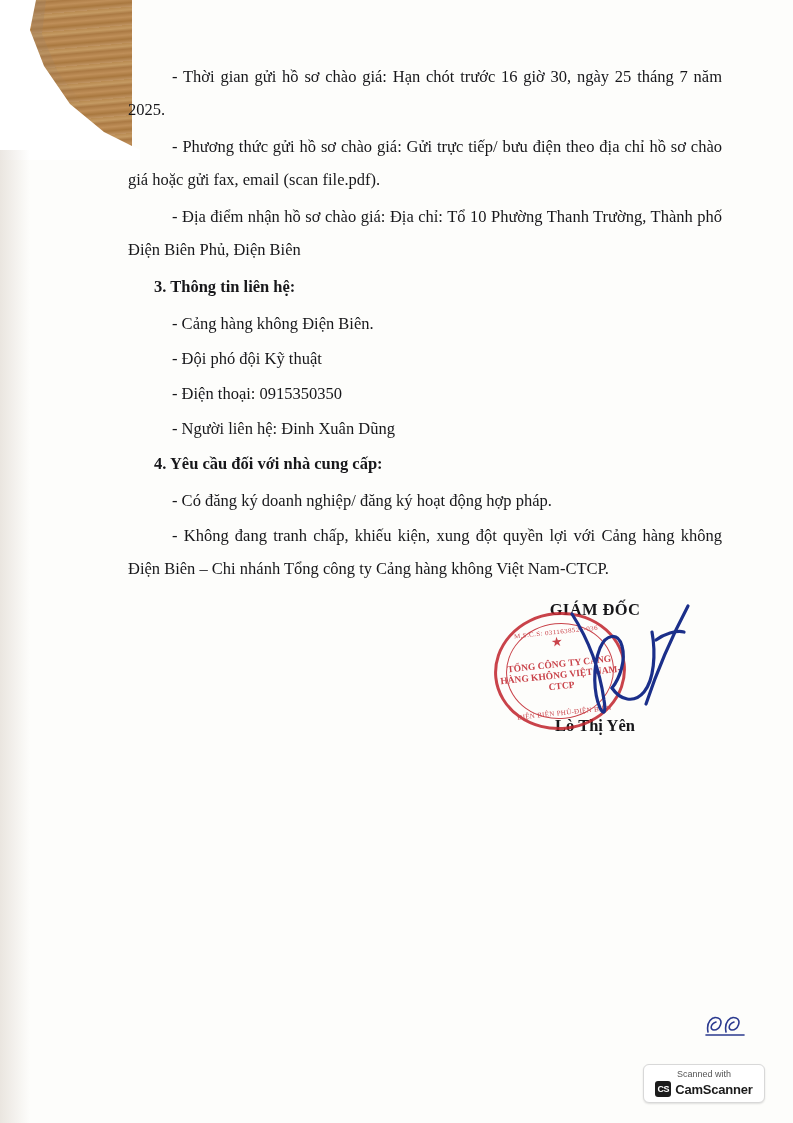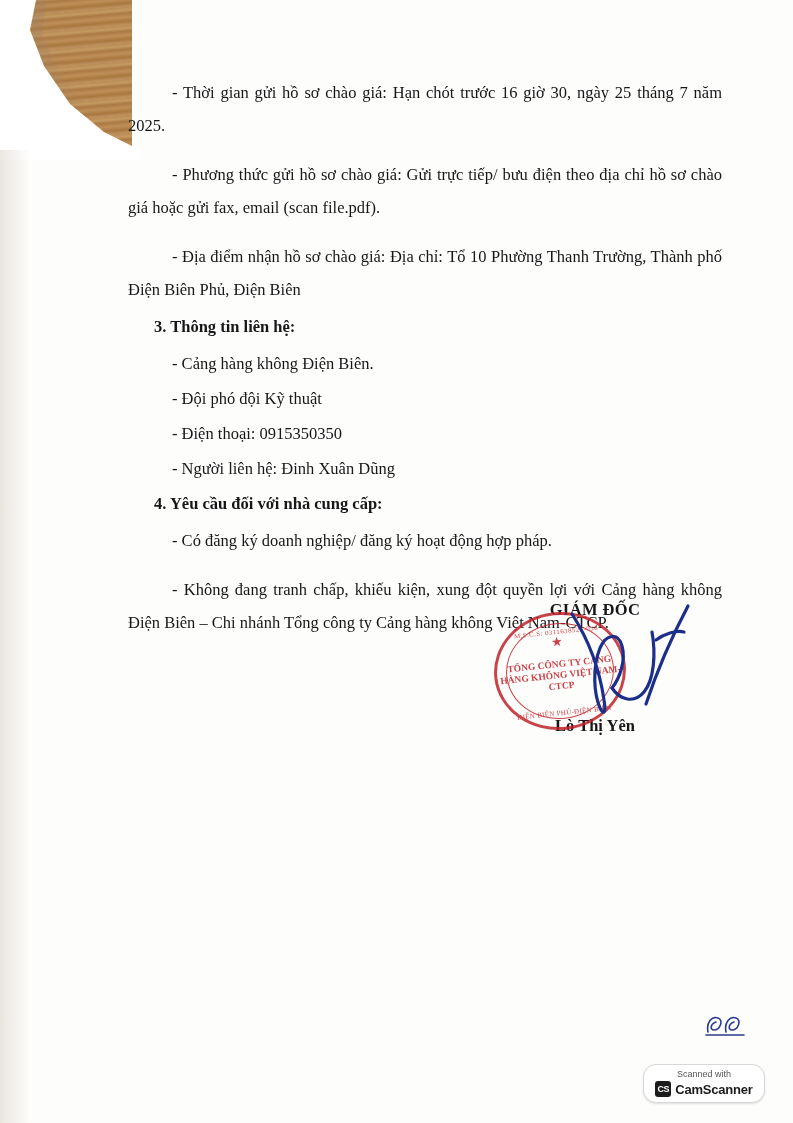--- a/index.html
+++ b/index.html
@@ -75,21 +75,21 @@
     position: absolute;
     left: 128px;
     top: 60px;
     width: 594px;
     font-size: 16.5px;
     line-height: 33px;
     color: #17171a;
     text-align: justify;
   }
   .para {
-    margin: 16px 0 4px 0;
+    margin: 0 0 4px 0;
     text-indent: 44px;
   }
   .heading {
     margin: 2px 0 4px 0;
     text-indent: 26px;
     font-weight: bold;
   }
   .sub {
     margin: 0 0 2px 0;
     text-indent: 44px;
@@ -187,21 +187,21 @@
     width: 46px;
     height: 26px;
   }
   #cs-badge {
     position: absolute;
     right: 28px;
     bottom: 20px;
     width: 108px;
     background: #ffffff;
     border: 1px solid #d8d8d8;
-    border-radius: 13px;
+    border-radius: 6px;
     padding: 4px 6px 5px 6px;
     box-shadow: 0 1px 2px rgba(0,0,0,0.12);
     font-family: "Liberation Sans", sans-serif;
   }
   #cs-badge-top {
     font-size: 9px;
     color: #555;
     text-align: center;
     line-height: 11px;
   }

